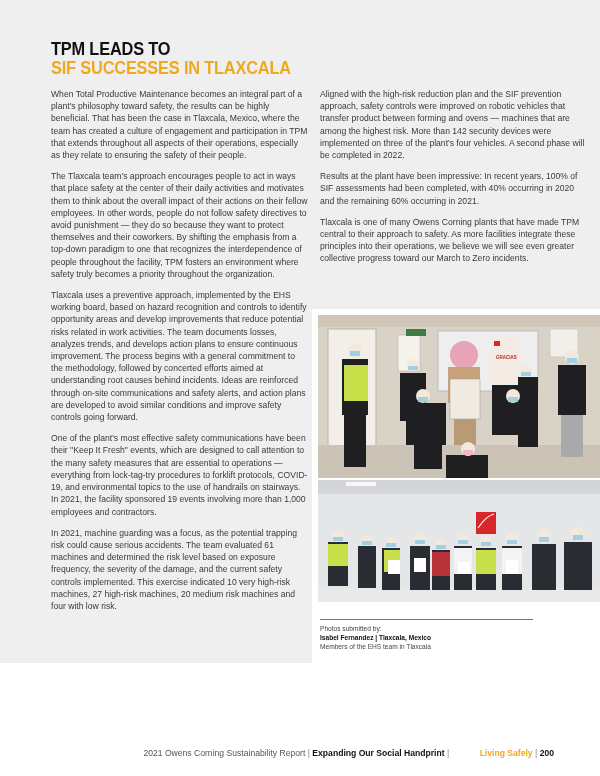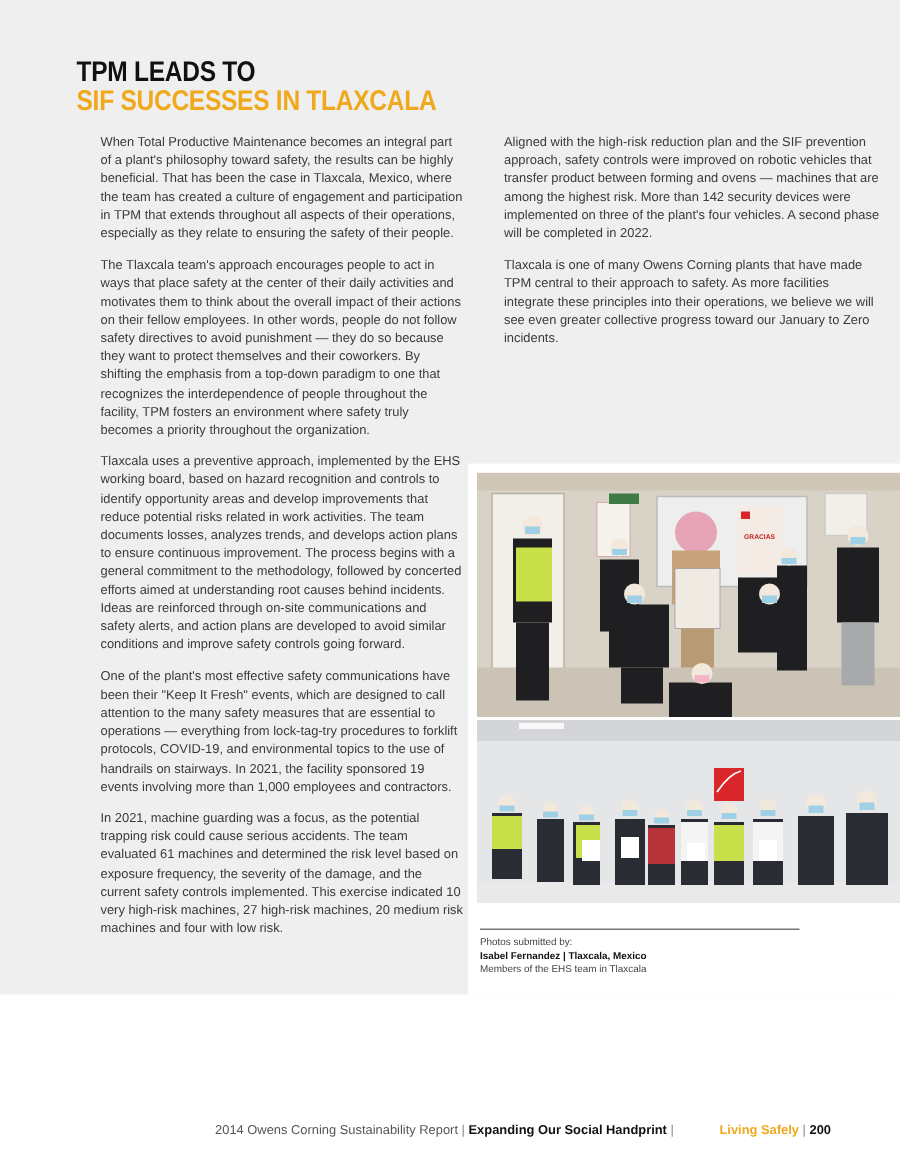--- a/index.html
+++ b/index.html
@@ -21,21 +21,21 @@
     position: absolute; left: 51px; top: 39px; margin: 0;
     font-family: "Liberation Sans", sans-serif; font-weight: bold;
     font-size: 19px; line-height: 19px; letter-spacing: -0.2px;
     transform: scaleX(0.86); transform-origin: left top;
   }
   .title .l1 { color: #111111; display: block; }
   .title .l2 { color: #f0a91c; display: block; }
   .col {
     position: absolute; font-size: 8.6px; line-height: 12.2px; color: #3a3a3a;
   }
-  .col p { margin: 0 0 9px 16px; }
+  .col p { margin: 0 0 9px 0; }
   .col-left { left: 51px; top: 88px; width: 258px; }
   .col-right { left: 320px; top: 88px; width: 268px; }
   .photo {
     position: absolute; left: 318px; width: 282px; overflow: hidden;
   }
   .photo1 { top: 315px; height: 163px; }
   .photo2 { top: 480px; height: 122px; }
   .photo svg { display: block; width: 100%; height: 100%; }
   .caption-rule {
     position: absolute; left: 320px; top: 619px; width: 213px; height: 1px;
@@ -66,21 +66,22 @@
 <div class="col col-left">
   <p>When Total Productive Maintenance becomes an integral part of a plant's philosophy toward safety, the results can be highly beneficial. That has been the case in Tlaxcala, Mexico, where the team has created a culture of engagement and participation in TPM that extends throughout all aspects of their operations, especially as they relate to ensuring the safety of their people.</p>
   <p>The Tlaxcala team's approach encourages people to act in ways that place safety at the center of their daily activities and motivates them to think about the overall impact of their actions on their fellow employees. In other words, people do not follow safety directives to avoid punishment — they do so because they want to protect themselves and their coworkers. By shifting the emphasis from a top-down paradigm to one that recognizes the interdependence of people throughout the facility, TPM fosters an environment where safety truly becomes a priority throughout the organization.</p>
   <p>Tlaxcala uses a preventive approach, implemented by the EHS working board, based on hazard recognition and controls to identify opportunity areas and develop improvements that reduce potential risks related in work activities. The team documents losses, analyzes trends, and develops action plans to ensure continuous improvement. The process begins with a general commitment to the methodology, followed by concerted efforts aimed at understanding root causes behind incidents. Ideas are reinforced through on-site communications and safety alerts, and action plans are developed to avoid similar conditions and improve safety controls going forward.</p>
   <p>One of the plant's most effective safety communications have been their "Keep It Fresh" events, which are designed to call attention to the many safety measures that are essential to operations — everything from lock-tag-try procedures to forklift protocols, COVID-19, and environmental topics to the use of handrails on stairways. In 2021, the facility sponsored 19 events involving more than 1,000 employees and contractors.</p>
   <p>In 2021, machine guarding was a focus, as the potential trapping risk could cause serious accidents. The team evaluated 61 machines and determined the risk level based on exposure frequency, the severity of the damage, and the current safety controls implemented. This exercise indicated 10 very high-risk machines, 27 high-risk machines, 20 medium risk machines and four with low risk.</p>
 </div>
 
 <div class="col col-right">
   <p>Aligned with the high-risk reduction plan and the SIF prevention approach, safety controls were improved on robotic vehicles that transfer product between forming and ovens — machines that are among the highest risk. More than 142 security devices were implemented on three of the plant's four vehicles. A second phase will be completed in 2022.</p>
-  <p>Tlaxcala is one of many Owens Corning plants that have made TPM central to their approach to safety. As more facilities integrate these principles into their operations, we believe we will see even greater collective progress toward our January to Zero incidents.</p>
+  <p>Results at the plant have been impressive: In recent years, 100% of SIF assessments had been completed, with 40% occurring in 2020 and the remaining 60% occurring in 2021.</p>
+  <p>Tlaxcala is one of many Owens Corning plants that have made TPM central to their approach to safety. As more facilities integrate these principles into their operations, we believe we will see even greater collective progress toward our March to Zero incidents.</p>
 </div>
 
 <div class="photo photo1">
   <svg viewBox="0 0 282 163" preserveAspectRatio="none">
     <rect width="282" height="163" fill="#d9d2c6"></rect>
     <rect x="0" y="0" width="282" height="12" fill="#cfc6b8"></rect>
     <rect x="10" y="14" width="48" height="122" fill="#f2efe9" stroke="#b9b1a4"></rect>
     <rect x="80" y="20" width="22" height="36" fill="#f6f2ec" stroke="#c9a" stroke-width="0.5"></rect>
     <rect x="88" y="14" width="20" height="7" fill="#3e7a46"></rect>
     <rect x="120" y="16" width="100" height="60" fill="#eeeeee" stroke="#bbb"></rect>
@@ -193,20 +194,20 @@
 </div>
 
 <div class="caption-rule"></div>
 <div class="caption">
   <div>Photos submitted by:</div>
   <div class="bold">Isabel Fernandez | Tlaxcala, Mexico</div>
   <div>Members of the EHS team in Tlaxcala</div>
 </div>
 
 <div class="footer">
-  <span>2014 Owens Corning Sustainability Report</span>
+  <span>2021 Owens Corning Sustainability Report</span>
   <span class="sep">|</span>
   <span class="strong">Expanding Our Social Handprint</span>
   <span class="sep">|</span>
   <span class="accent">Living Safely</span>
   <span class="sep">|</span>
   <span class="strong">200</span>
 </div>
 
 </body></html>

